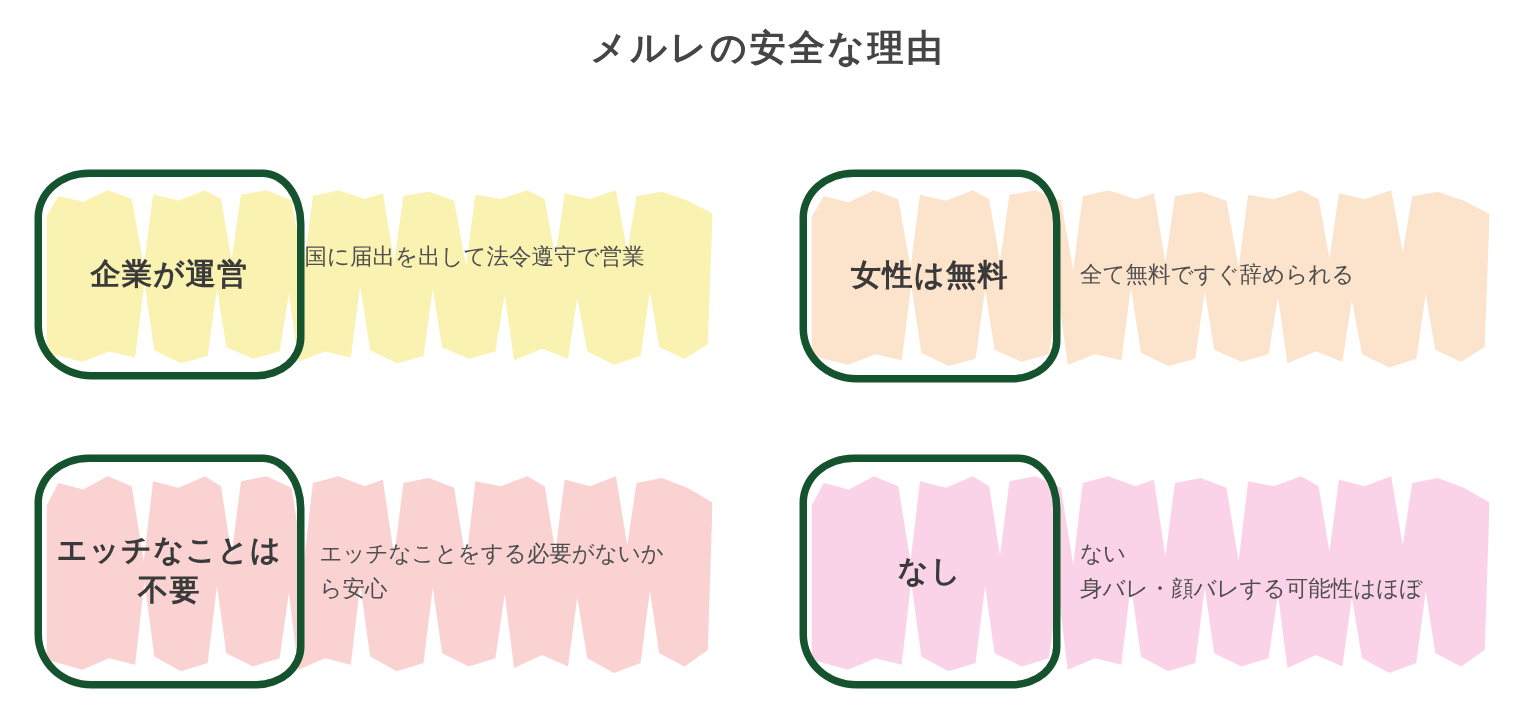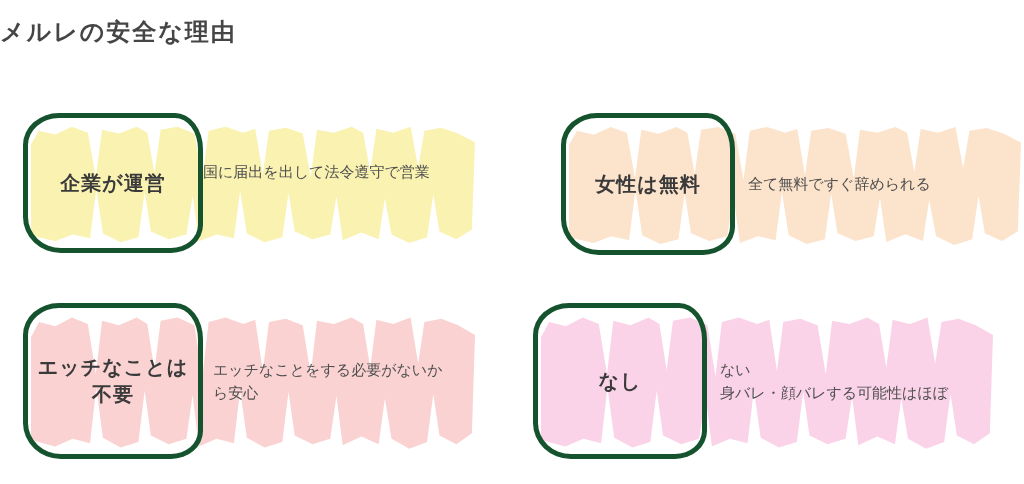--- a/index.html
+++ b/index.html
@@ -10,28 +10,29 @@
     background:#ffffff;
     overflow:hidden;
     font-family:"Liberation Sans","DejaVu Sans",sans-serif;
   }
   .title{
     position:absolute;
     top:16px;
     left:0;
     width:100%;
     margin:0;
+    text-align:center;
     font-size:24px;
     font-weight:bold;
     letter-spacing:2px;
     color:#454545;
   }
   .card{position:absolute;}
   .card-0{left:23px;  top:113px; width:452px; height:140px;}
-  .card-1{left:533px; top:113px; width:460px; height:142px;margin-left:28px;}
+  .card-1{left:533px; top:113px; width:460px; height:142px;}
   .card-2{left:23px;  top:303px; width:452px; height:156px;}
   .card-3{left:533px; top:303px; width:460px; height:156px;}
 
   .band{
     position:absolute;
     left:8px;
     top:8px;
     width:calc(100% - 8px);
     height:calc(100% - 14px);
     display:block;

